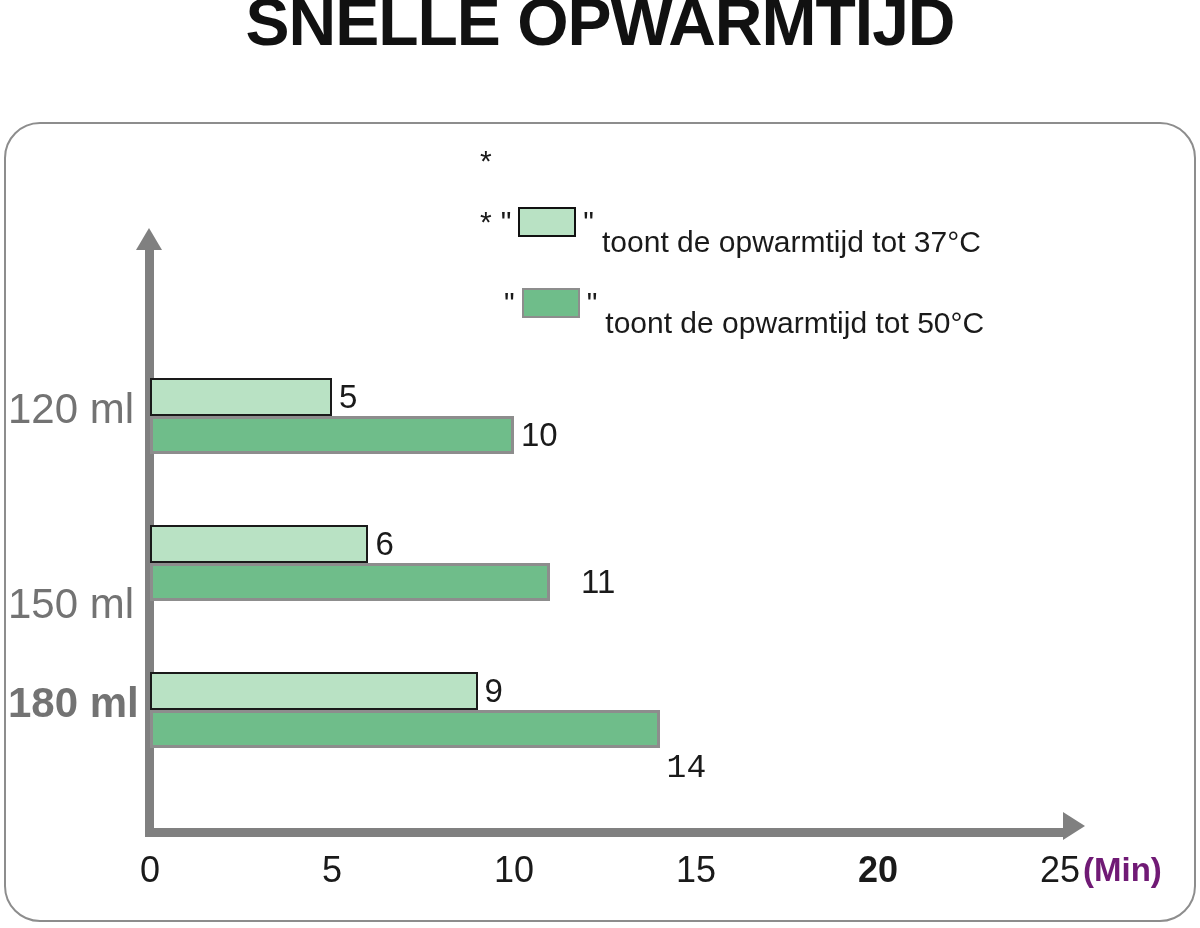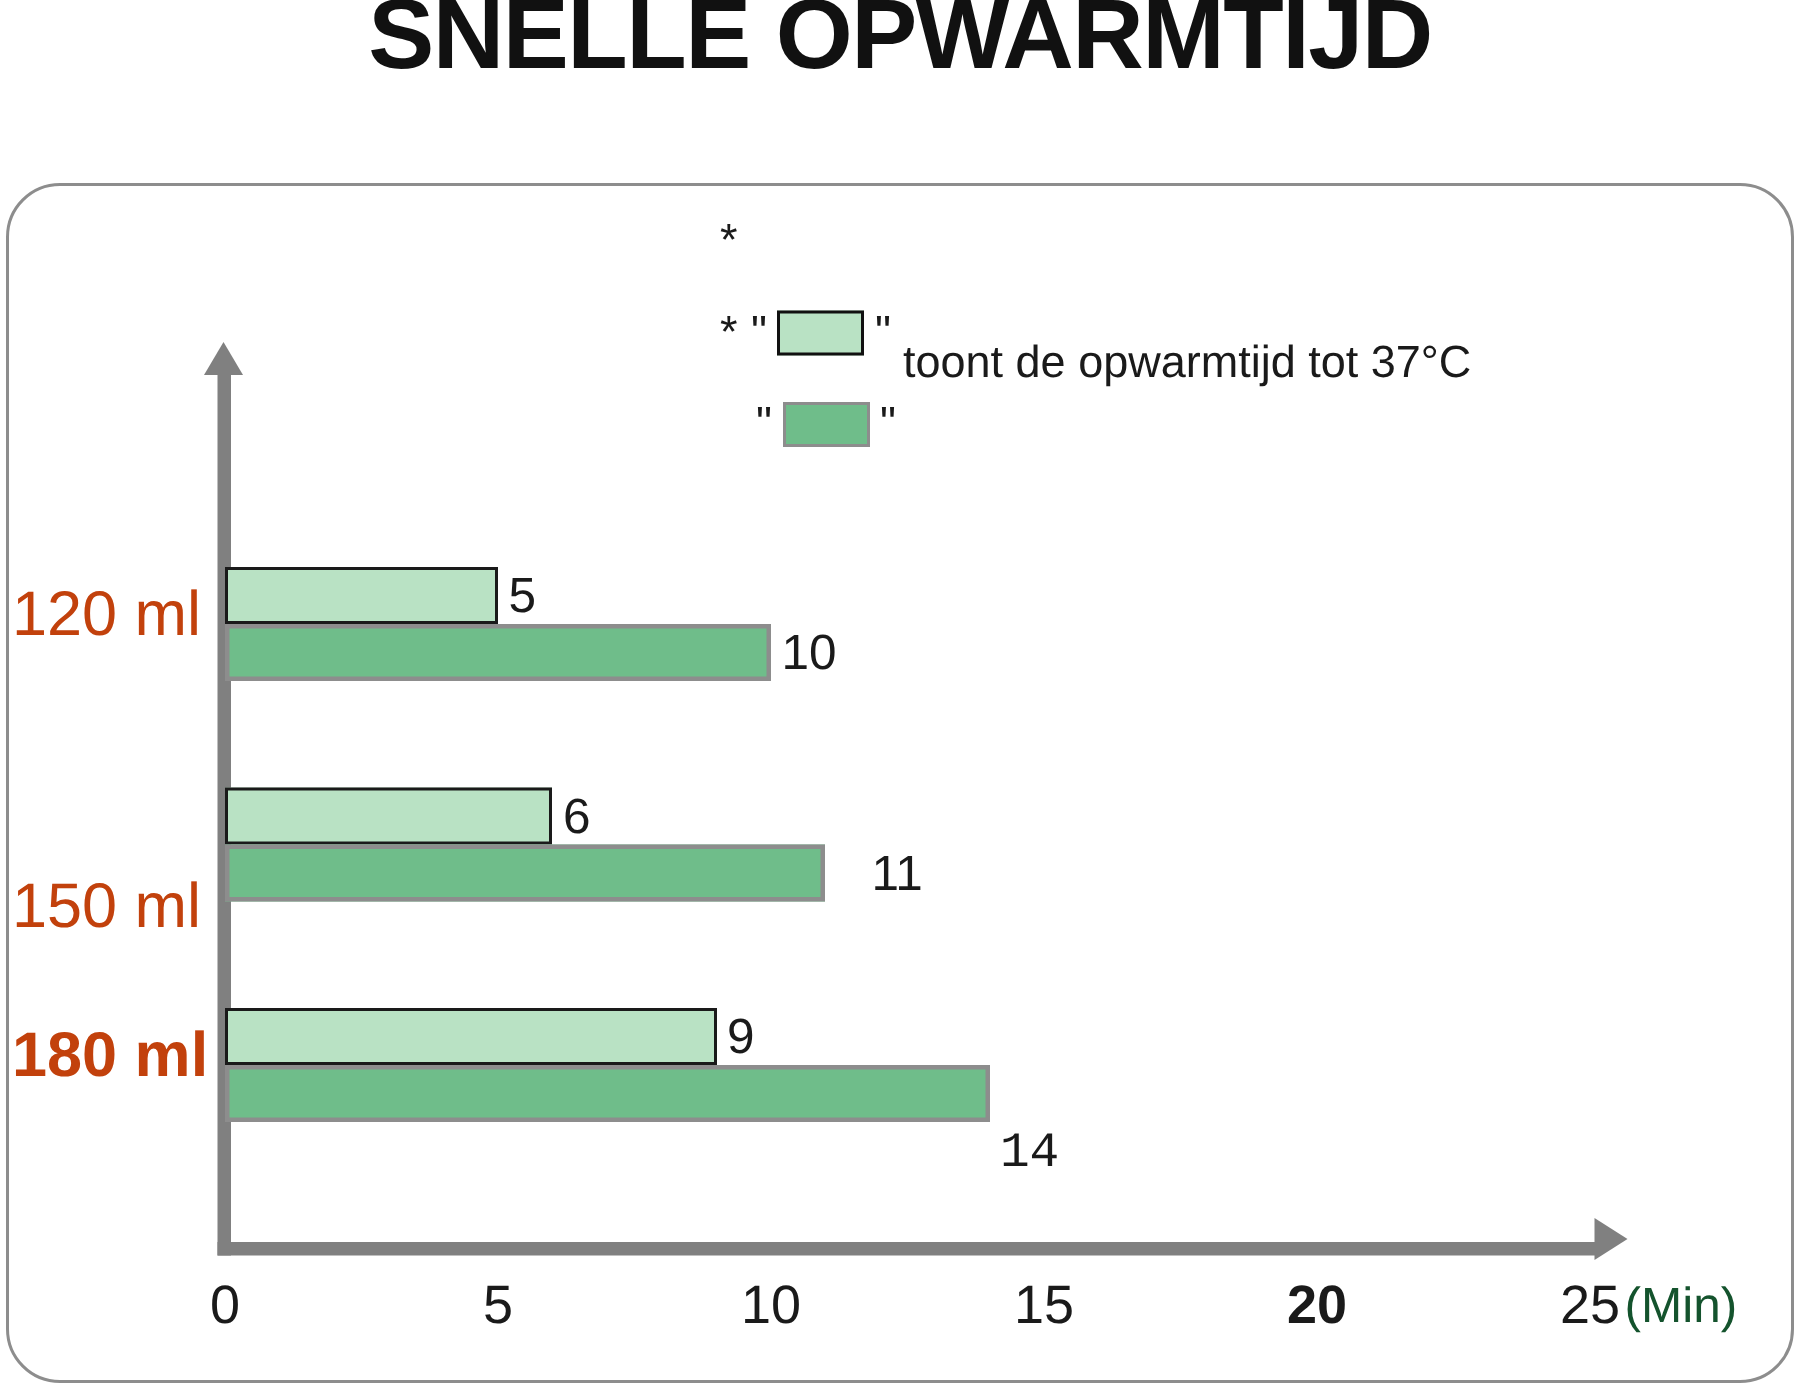--- a/index.html
+++ b/index.html
@@ -121,21 +121,21 @@
     border-left: 22px solid #808080;
   }
 
   
   .cat-label {
     position: absolute;
     right: 0;
     width: 140px;
     text-align: left;
     font-size: 42px;
-    color: #c2410c;
+    color: #737373;
     white-space: nowrap;
   }
 
   
   .bar {
     position: absolute;
     left: 150px;
     height: 38px;
     box-sizing: border-box;
   }
@@ -162,22 +162,23 @@
     font-size: 36px;
     color: #1a1a1a;
     transform: translateX(-50%);
     white-space: nowrap;
   }
   #x-axis-unit {
     position: absolute;
     top: 851px;
     left: 1083px;
     font-size: 33px;
-    color: #14532d;
-    white-space: nowrap;
+    color: #701a75;
+    white-space: nowrap;
+    font-weight: bold;
   }
 </style>
 </head>
 <body>
 
 <div id="chart-title">SNELLE OPWARMTIJD</div>
 
 <div id="chart-frame"></div>
 
 <div id="legend">
@@ -191,20 +192,21 @@
     <span class="lg-quote">"</span>
     <span class="swatch light"></span>
     <span class="lg-quote">"</span>
     <span class="lg-text">toont de opwarmtijd tot 37°C</span>
   </div>
 
   <div class="legend-line l3">
     <span class="lg-quote">"</span>
     <span class="swatch dark"></span>
     <span class="lg-quote">"</span>
+    <span class="lg-text">toont de opwarmtijd tot 50°C</span>
   </div>
 
 </div>
 
 <div id="plot">
   <div id="y-axis-line"></div>
   <div id="y-axis-arrow"></div>
   <div id="x-axis-line"></div>
   <div id="x-axis-arrow"></div>
   <div id="x-axis-unit">(Min)</div>

